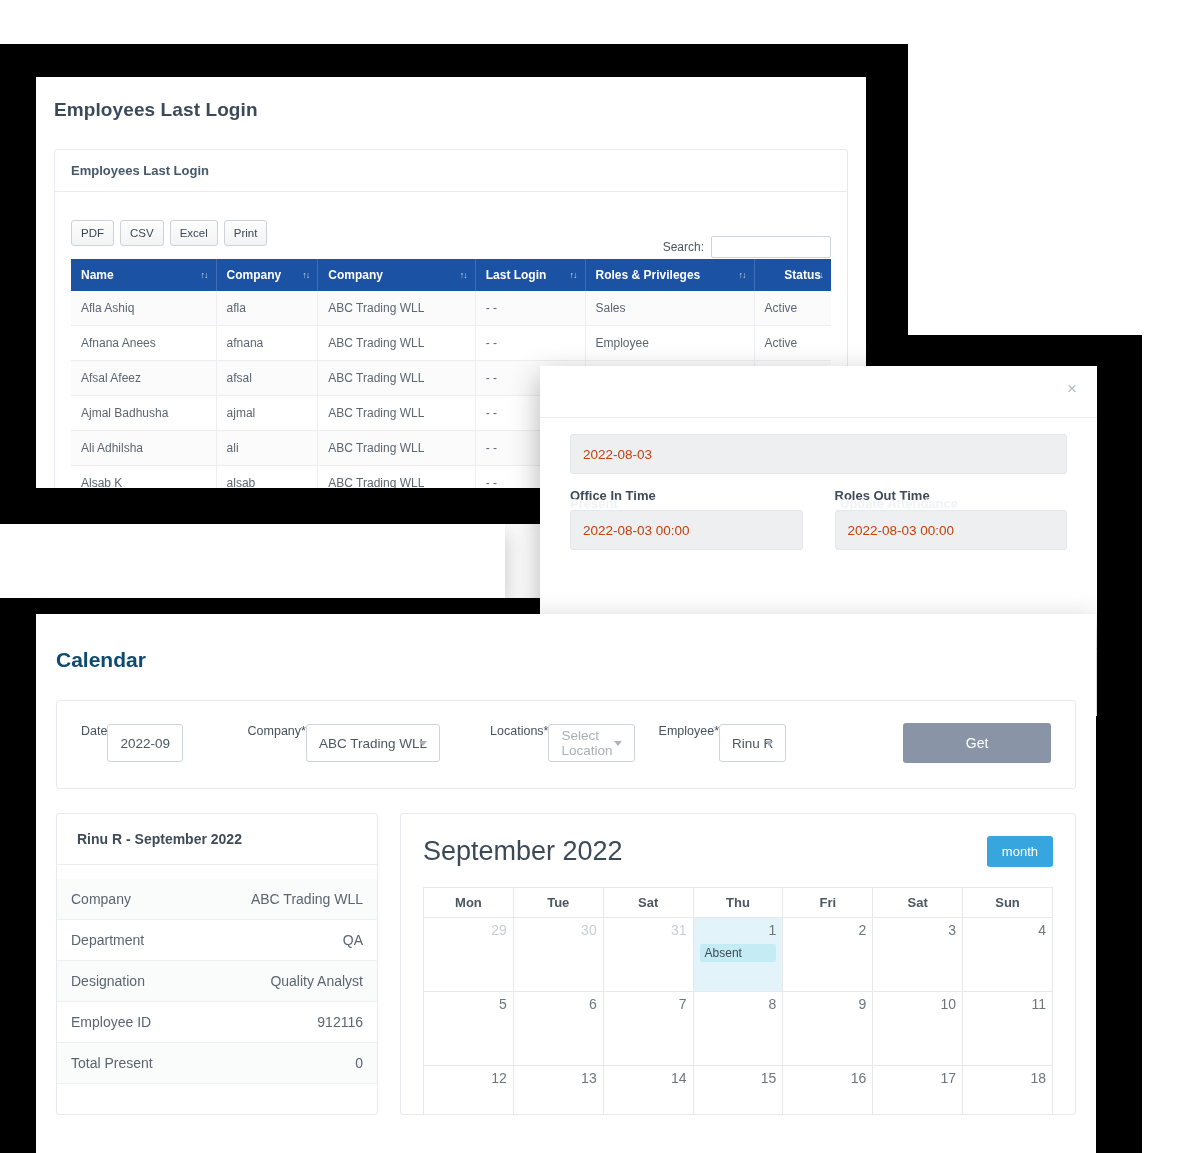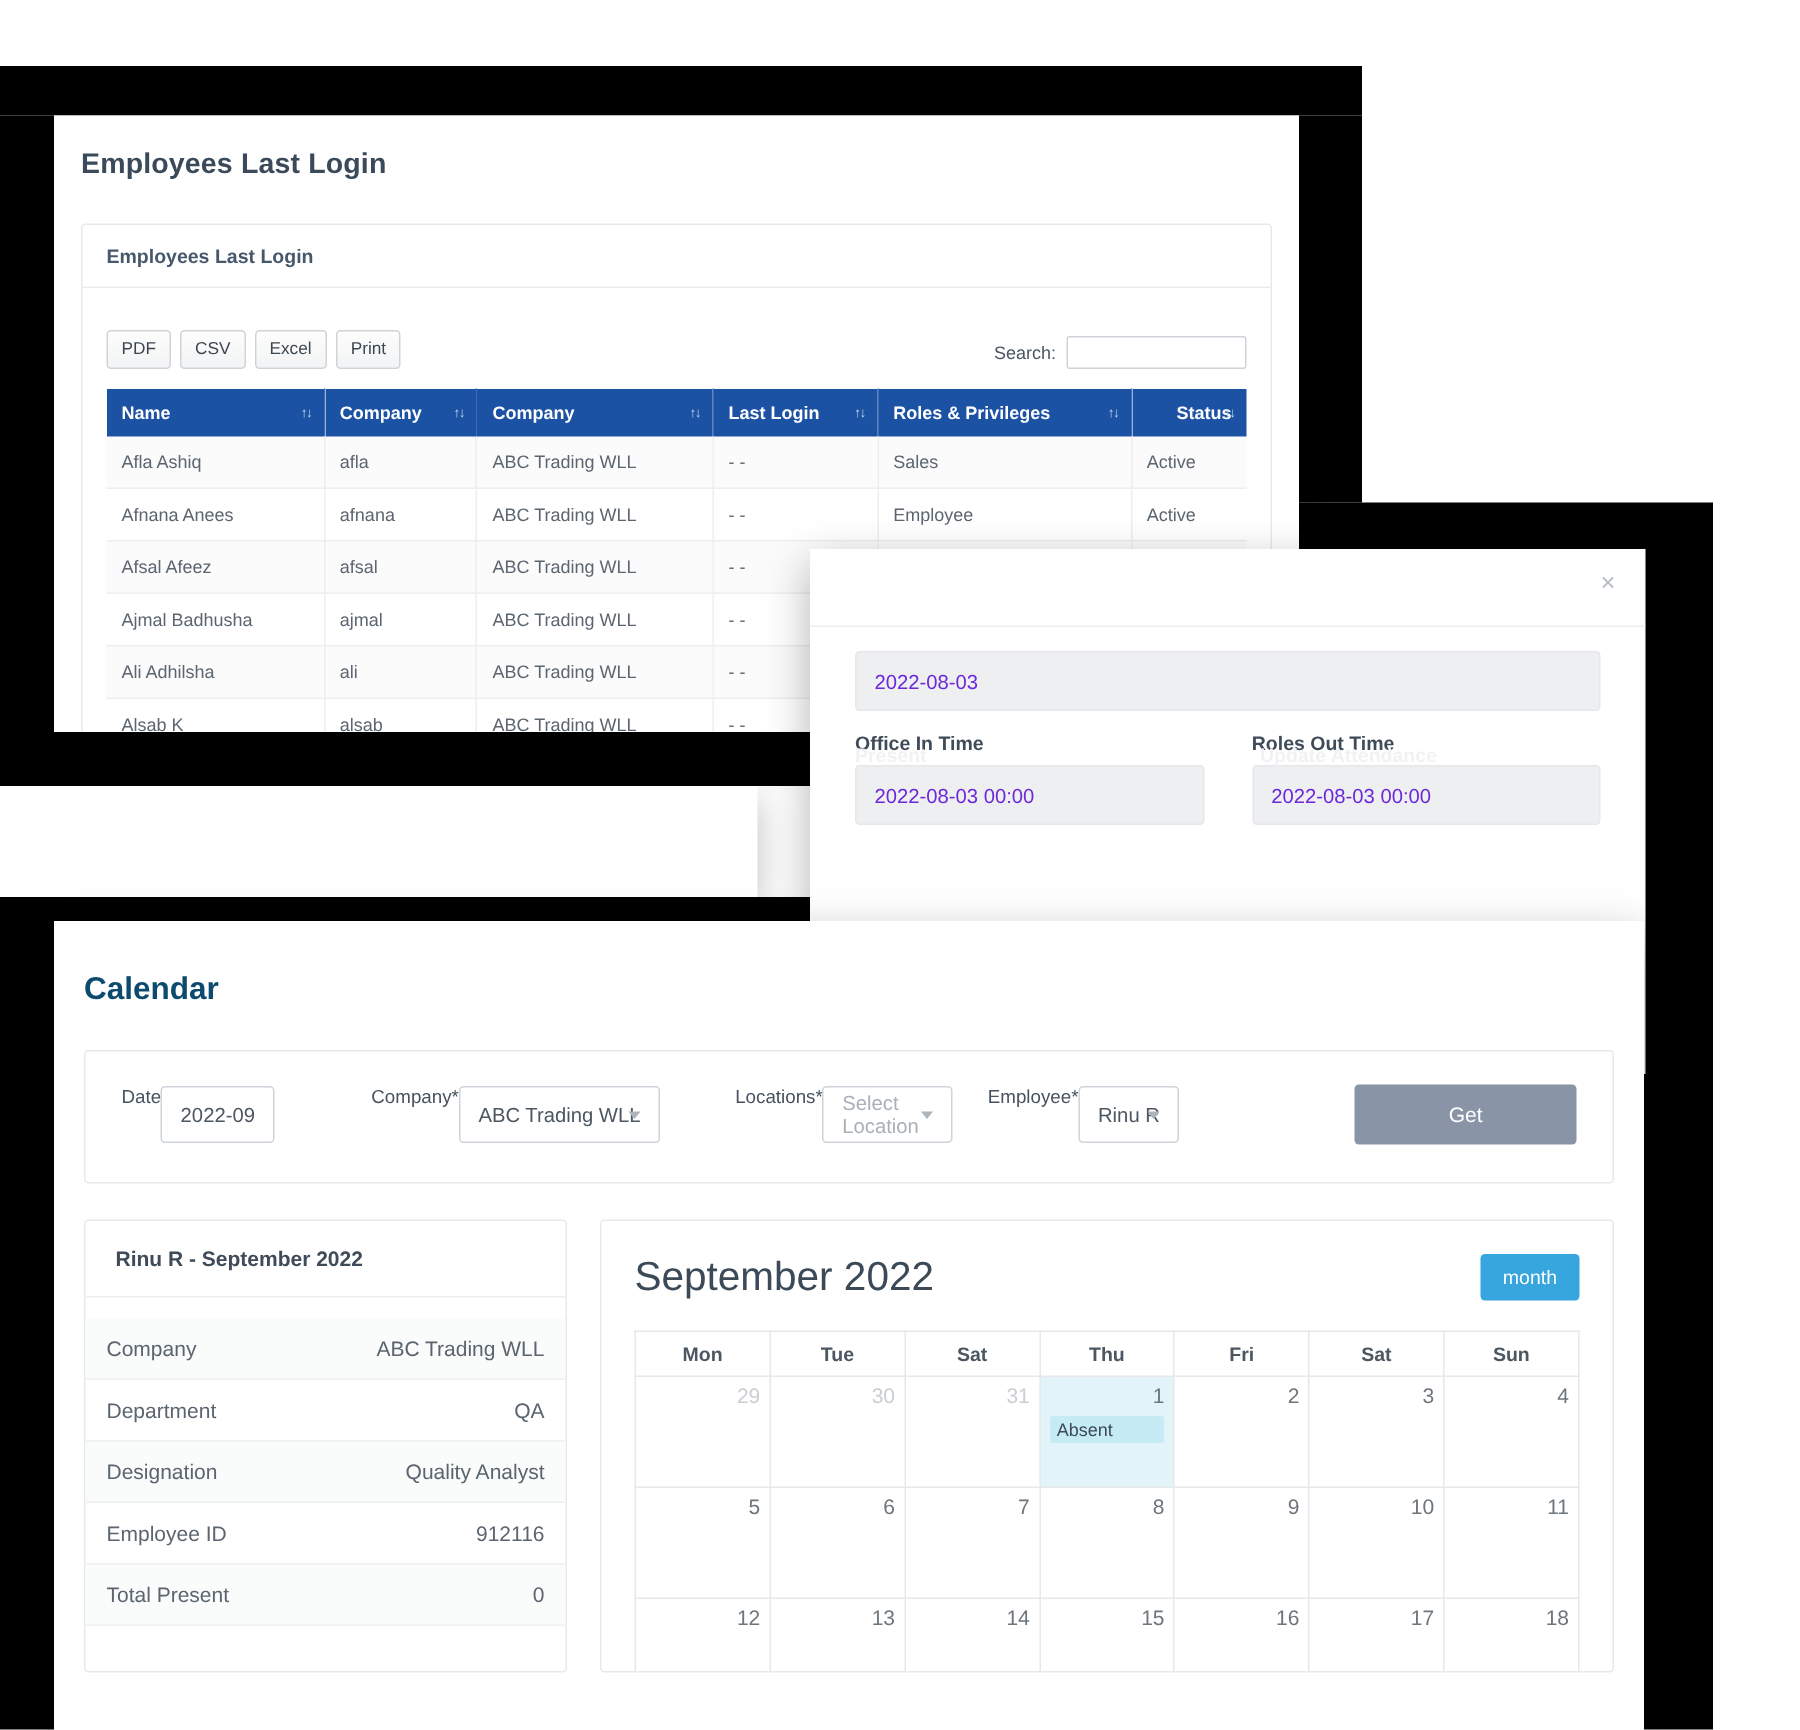--- a/index.html
+++ b/index.html
@@ -78,21 +78,21 @@
   }
   .dt-btn {
     min-width: 42px; height: 26px;
     border: 1px solid #cfd3d8; border-radius: 3px;
     background: linear-gradient(#fdfdfd,#f2f3f4);
     font-size: 11.5px; color: #3d4752;
     display: flex; align-items: center; justify-content: center;
     padding: 0 9px;
   }
   .dt-search {
-    position: absolute; right: 0; top: 4px;
+    position: absolute; right: 0; top: 16px;
     display: flex; align-items: center; font-size: 12px; color: #4a5562;
   }
   .dt-search .si {
     margin-left: 7px; width: 120px; height: 22px;
     border: 1px solid #cfd4da; border-radius: 2px; background: #fff;
   }
 
   table.dt { width: 100%; border-collapse: collapse; margin-top: 13px; }
   table.dt thead th {
     background: #1c52a3;
@@ -136,21 +136,21 @@
   .ghost {
     position: absolute; color: #f1f2f4; font-size: 13px; font-weight: 700;
     pointer-events: none;
   }
   .fld-label {
     font-size: 13px; font-weight: 700; color: #3f4b58; margin-bottom: 7px;
   }
   .fld-input {
     background: #eeeff1; border: 1px solid #e6e7ea; border-radius: 3px;
     height: 40px; display: flex; align-items: center; padding: 0 12px;
-    font-size: 13.5px; color: #6d28d9;
+    font-size: 13.5px; color: #c2410c;
   }
   .fld-row { display: flex; gap: 32px; margin-top: 14px; }
   .fld-col { flex: 1; }
   .modal-foot {
     position: absolute; left: 0; right: 0; bottom: 0;
     border-top: 1px solid #eceef1;
     height: 68px;
     display: flex; align-items: center; justify-content: flex-end;
     gap: 10px; padding-right: 24px;
   }

